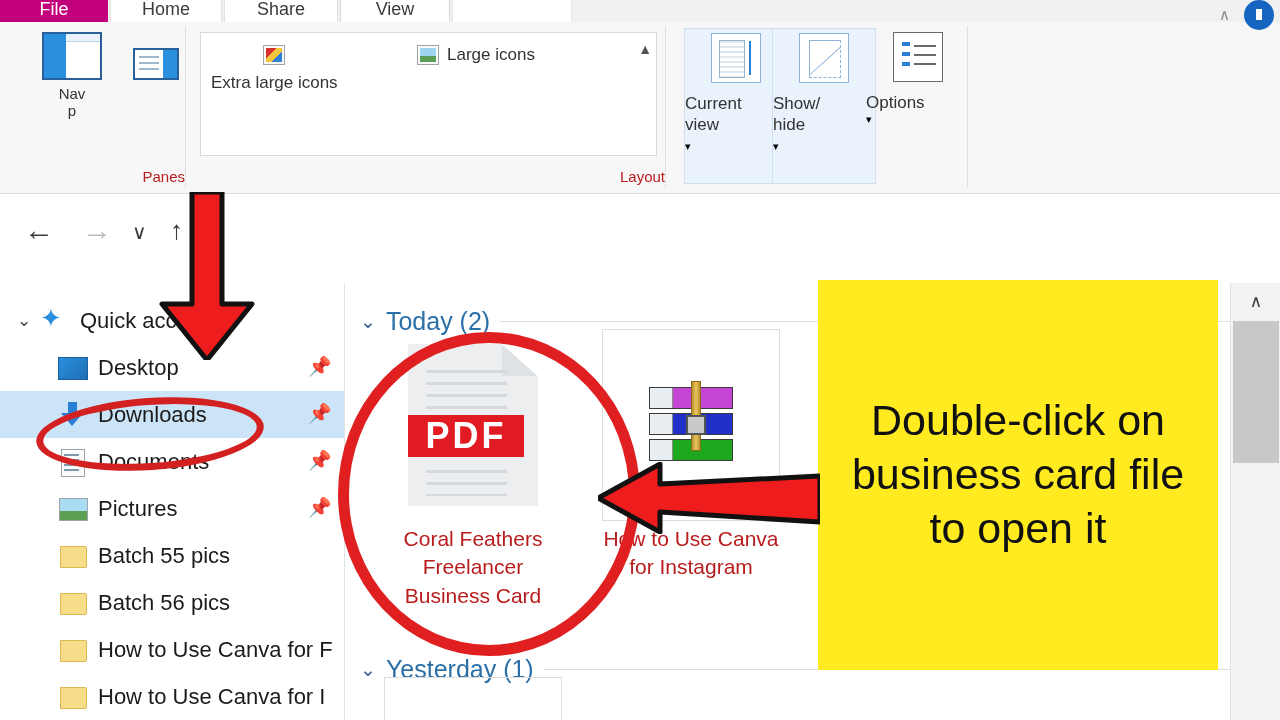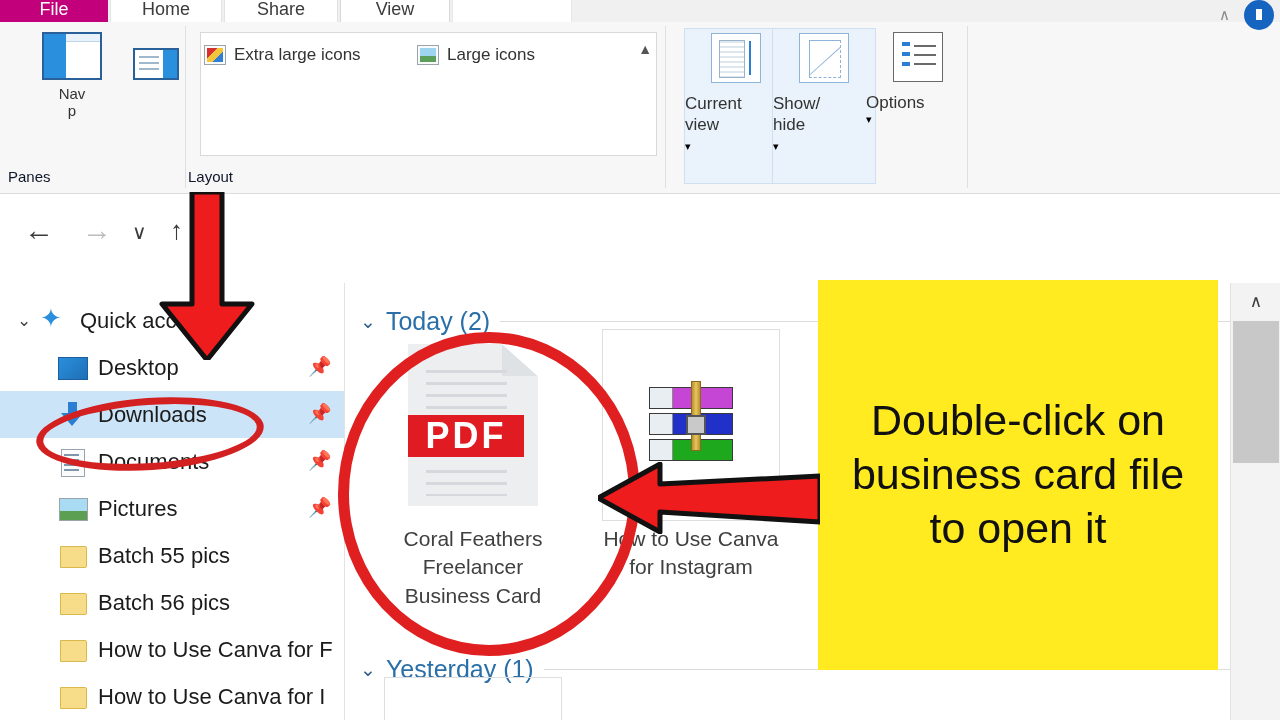--- a/index.html
+++ b/index.html
@@ -86,37 +86,37 @@
   #preview-pane-icon::before {
     content:""; position:absolute; right:0; top:0; width:14px; height:100%;
     background:#2a8fdd;
   }
   #preview-pane-icon::after {
     content:""; position:absolute; left:4px; top:6px; width:20px; height:2px;
     background:#9fb8cc; box-shadow: 0 6px 0 #9fb8cc, 0 12px 0 #9fb8cc;
   }
   .group-label {
     position: absolute; bottom: 3px; left: 0; width: 100%;
-    text-align: left; font-size: 15px; color: #0f172a;
+    text-align: right; font-size: 15px; color: #b91c1c;
   }
 
   
   #group-layout {
     position: absolute; left: 188px; top: 4px; width: 478px; height: 162px;
     border-right: 1px solid #dfdfdf;
   }
   #layout-gallery {
     position: absolute; left: 12px; top: 6px; right: 8px; height: 124px;
     background: #ffffff; border: 1px solid #d9d9d9;
   }
   .gallery-item {
     position: absolute; display: flex; align-items: center; gap: 8px;
     font-size: 17px; color: #333;
   }
-  #gallery-xl { left: 3px; top: 12px; }
+  #gallery-xl { left: 10px; top: 12px; flex-direction: column; }
   #gallery-lg { left: 216px; top: 12px; }
   .gallery-icon {
     width: 22px; height: 20px; border: 1px solid #9aa4ad; background: #fafafa;
     position: relative; flex: 0 0 auto;
   }
   .gallery-icon.xl::after {
     content:""; position:absolute; left:2px; top:2px; right:2px; bottom:2px;
     background: linear-gradient(135deg,#d8302f 0 35%,#f2c53d 35% 65%,#2f7fd8 65% 100%);
   }
   .gallery-icon.lg::after {
@@ -298,21 +298,21 @@
   #gh-today { top: 24px; }
   #gh-yesterday { top: 372px; }
 
   .file-tile {
     position: absolute; width: 178px; text-align: center;
   }
   .tile-box {
     width: 178px; height: 192px; display: flex; align-items: center; justify-content: center;
   }
   .tile-box.bordered { border: 1px solid #dedede; }
-  .tile-name { font-size: 21px; color: #404040; line-height: 1.35; margin-top: 4px; }
+  .tile-name { font-size: 21px; color: #b91c1c; line-height: 1.35; margin-top: 4px; }
   #tile-pdf { left: 38px; top: 46px; }
   #tile-rar { left: 256px; top: 46px; }
   #tile-yesterday { left: 38px; top: 394px; }
   #tile-yesterday .tile-box { border: 1px solid #dedede; }
 
   
   .pdf-icon { width: 130px; height: 162px; position: relative; }
   .pdf-page {
     position: absolute; inset: 0; background: #eceef0;
     clip-path: polygon(0 0, 72% 0, 100% 20%, 100% 100%, 0 100%);

